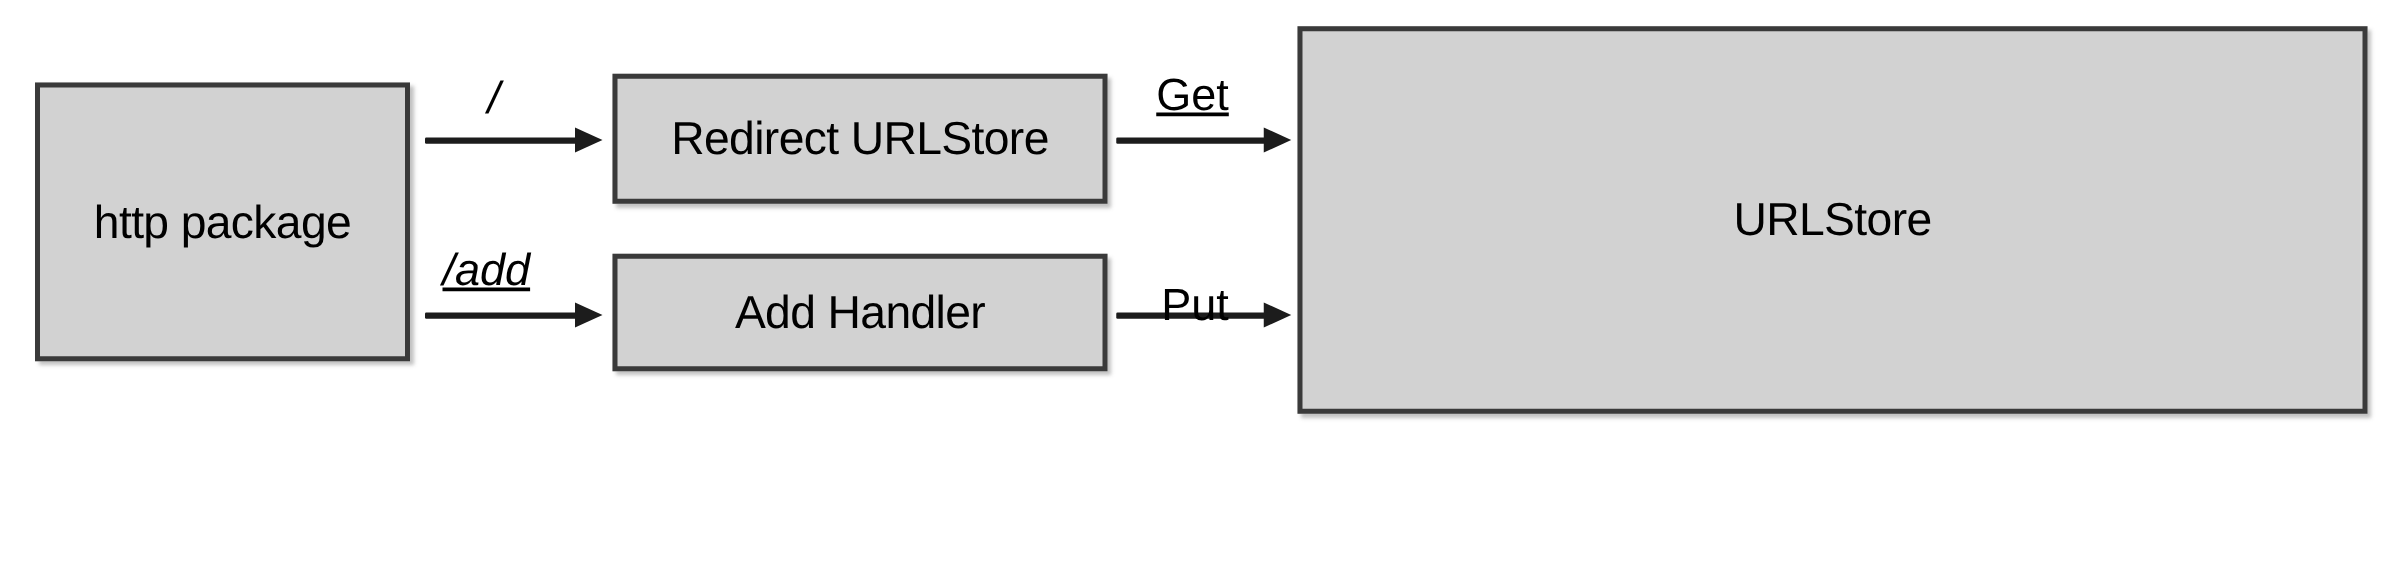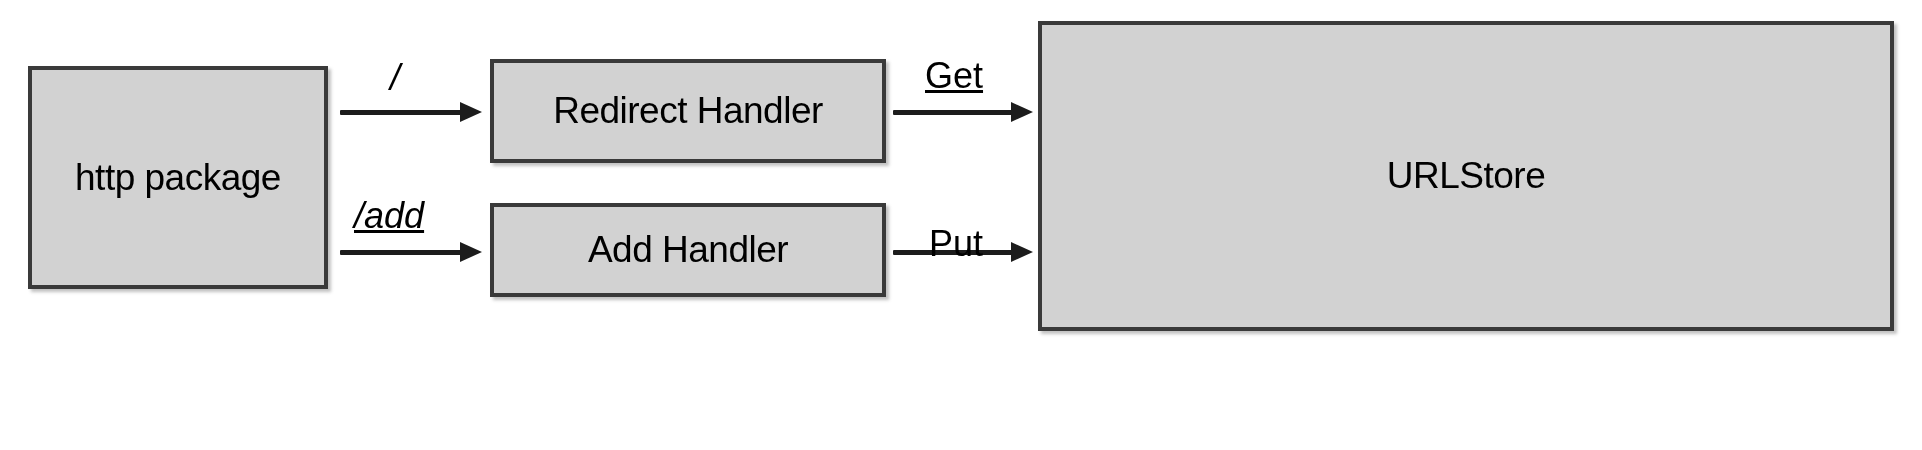--- a/index.html
+++ b/index.html
@@ -105,21 +105,21 @@
 </head>
 <body>
 
 <div id="canvas">
 
   <div class="node" id="node-http">
     <span class="node-label">http package</span>
   </div>
 
   <div class="node" id="node-redirect">
-    <span class="node-label">Redirect Handler</span>
+    <span class="node-label">Redirect URLStore</span>
   </div>
 
   <div class="node" id="node-urlstore">
     <span class="node-label">URLStore</span>
   </div>
 
   <div class="node" id="node-add">
     <span class="node-label">Add Handler</span>
   </div>
 

